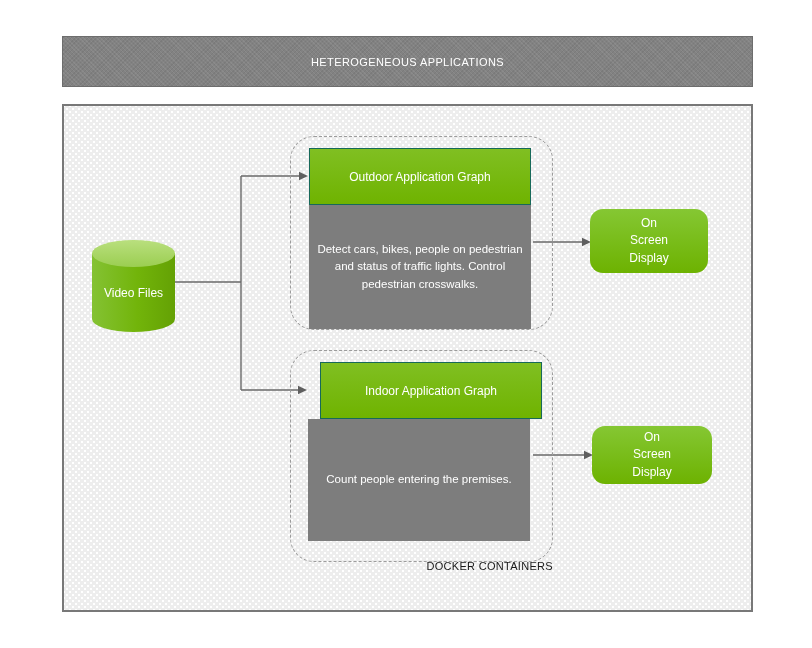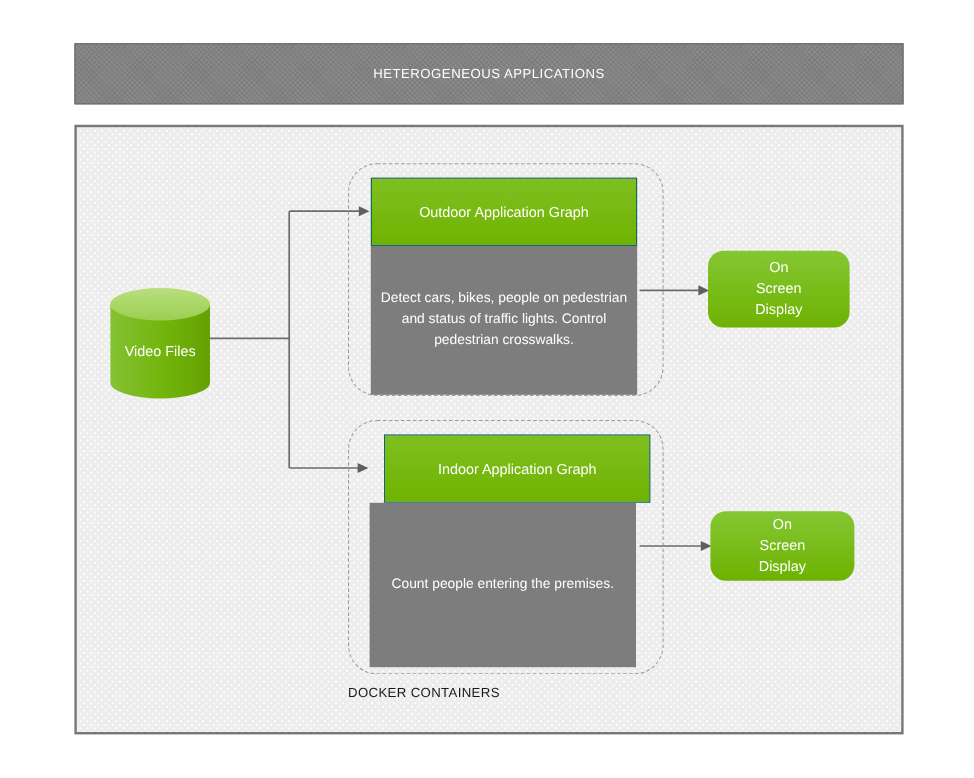--- a/index.html
+++ b/index.html
@@ -83,38 +83,38 @@
   
   .gray-box {
     box-sizing: border-box;
     background: #7d7d7d;
     color: #ffffff; font-size: 11.5px; line-height: 1.5;
     display: flex; align-items: center; justify-content: center;
     text-align: center;
     padding: 0 6px;
   }
   .gray-1 { left: 245px; top: 99px;  width: 222px; height: 124px; }
-  .gray-2 { left: 244px; top: 313px; width: 222px; height: 137px; }
+  .gray-2 { left: 244px; top: 313px; width: 222px; height: 122px; }
 
   
   .osd {
     box-sizing: border-box;
     background: linear-gradient(180deg, #85c733, #6db201);
     border-radius: 13px;
     color: #ffffff; font-size: 12px; line-height: 1.45;
     display: flex; align-items: center; justify-content: center;
     text-align: center;
     padding: 0 34px;
   }
   .osd-1 { left: 526px; top: 103px; width: 118px; height: 64px; }
   .osd-2 { left: 528px; top: 320px; width: 120px; height: 58px; }
 
   .docker-label {
-    left: 226px; top: 466px; width: 263px;
-    text-align: left;
+    left: 226px; top: 454px; width: 263px;
+    text-align: right;
     font-size: 11px; color: #1a1a1a;
     letter-spacing: 0.3px;
   }
 
   .connectors { left: 0; top: 0; pointer-events: none; }
 </style>
 </head>
 <body>
 
 <div class="canvas">

